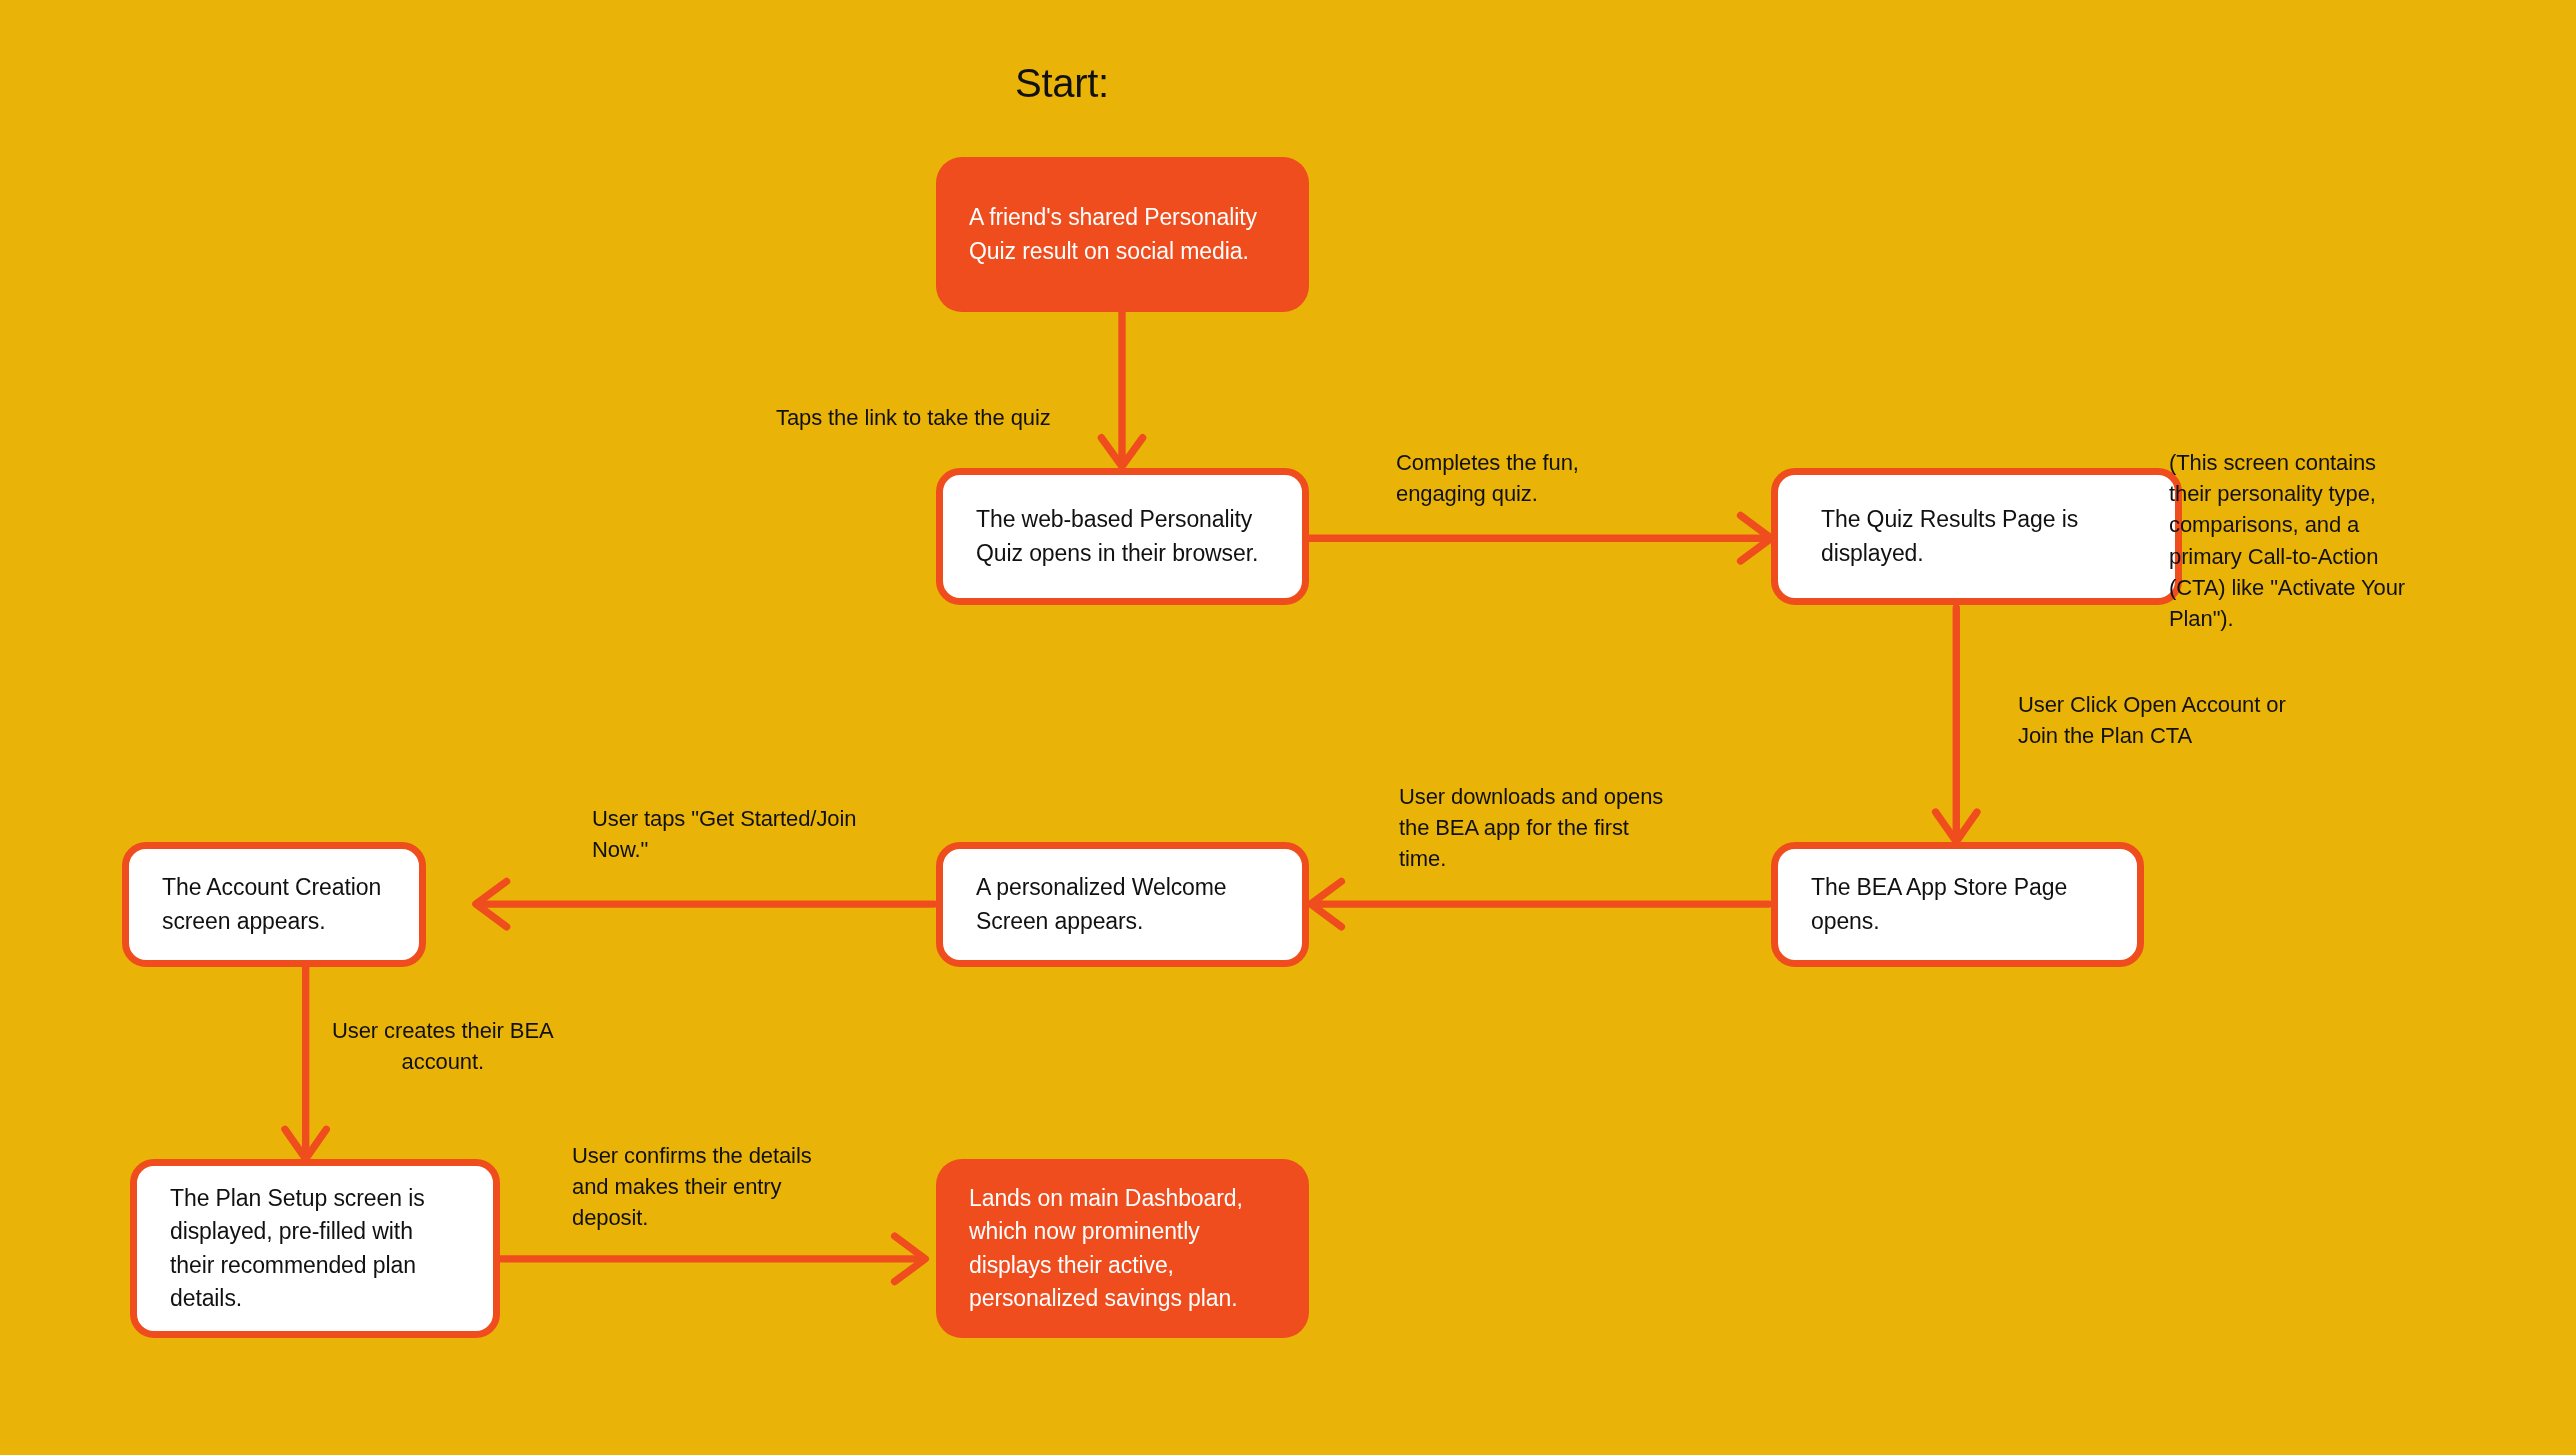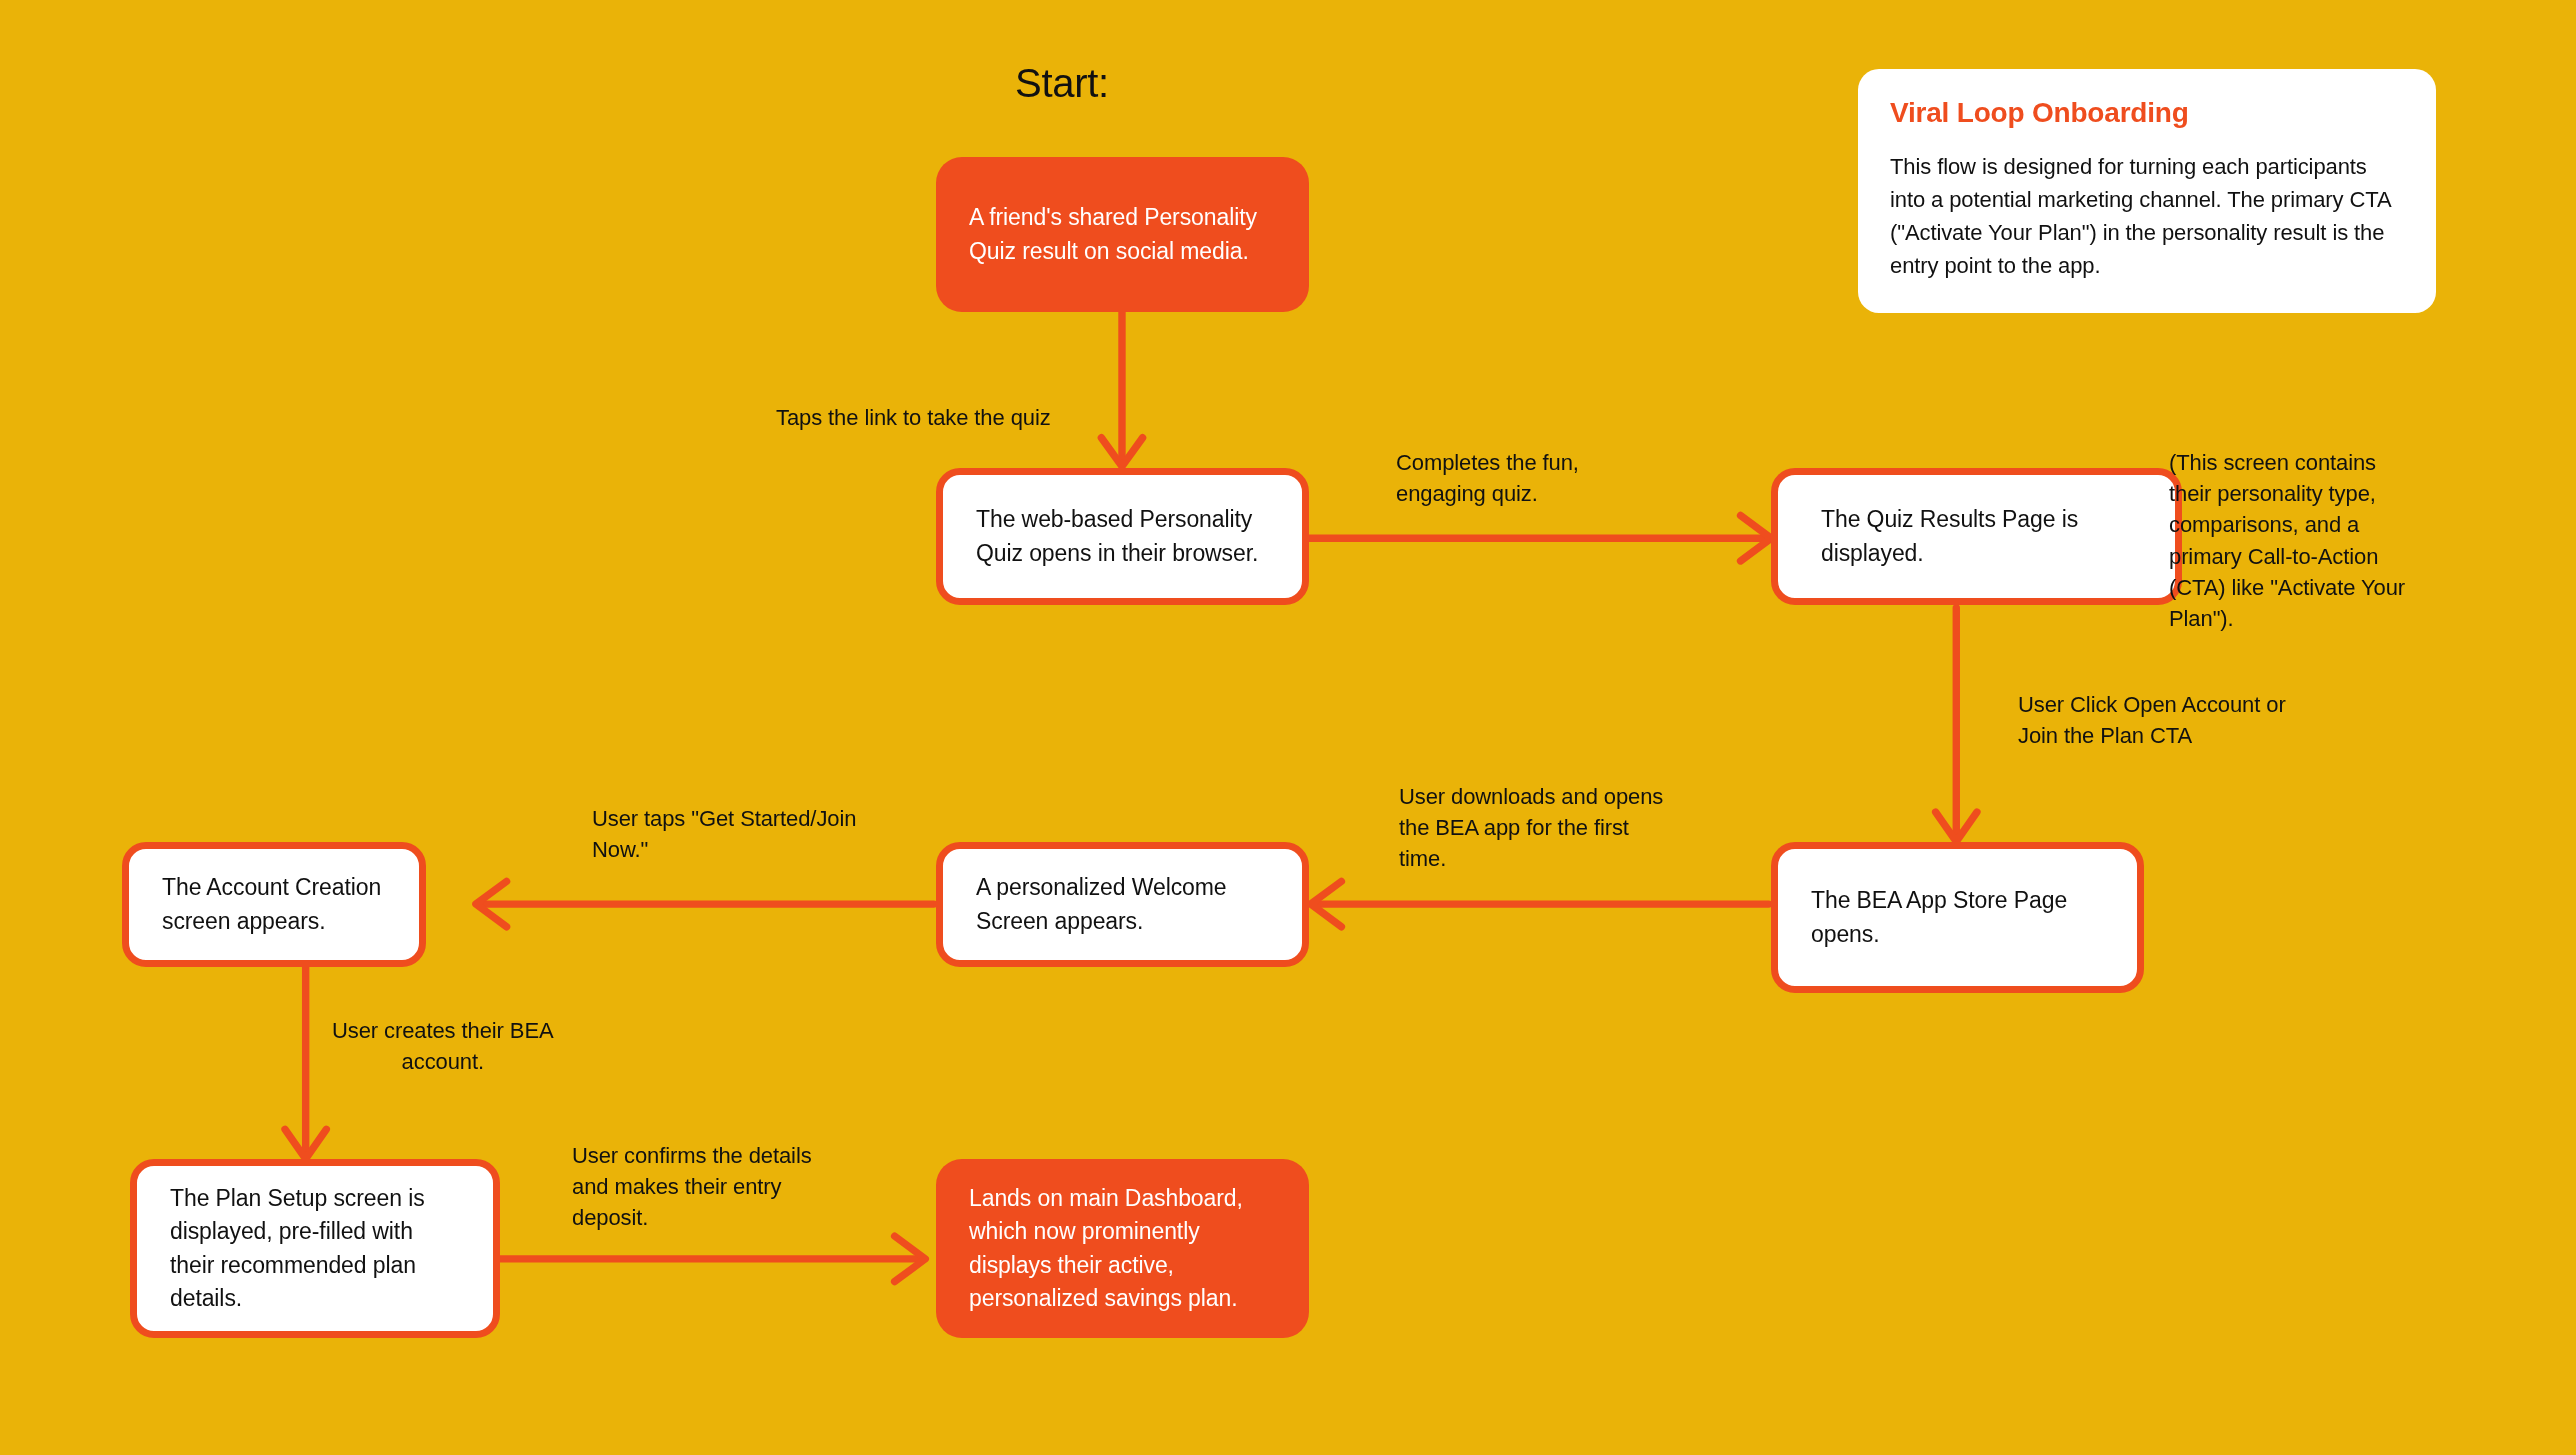--- a/index.html
+++ b/index.html
@@ -154,21 +154,21 @@
   </div>
 
   <div class="node outline" style="left:936px; top:468px; width:373px; height:137px;">
     <span class="node-text">The web-based Personality Quiz opens in their browser.</span>
   </div>
 
   <div class="node outline" style="left:1771px; top:468px; width:411px; height:137px;padding-left:43px;">
     <span class="node-text">The Quiz Results Page is displayed.</span>
   </div>
 
-  <div class="node outline" style="left:1771px; top:842px; width:373px; height:151px;">
+  <div class="node outline" style="left:1771px; top:842px; width:373px; height:125px;">
     <span class="node-text">The BEA App Store Page opens.</span>
   </div>
 
   <div class="node outline" style="left:936px; top:842px; width:373px; height:125px;">
     <span class="node-text">A personalized Welcome Screen appears.</span>
   </div>
 
   <div class="node outline" style="left:122px; top:842px; width:304px; height:125px;">
     <span class="node-text">The Account Creation screen appears.</span>
   </div>
@@ -203,19 +203,15 @@
 and makes their entry
 deposit.</div>
 
   <div class="annotation" style="left:2169px; top:447px; width:264px;">(This screen contains
 their personality type,
 comparisons, and a
 primary Call-to-Action
 (CTA) like "Activate Your
 Plan").</div>
 
-  <div id="info-card">
-    <div class="card-title">Viral Loop Onboarding</div>
-    <div class="card-body">This flow is designed for turning each participants into a potential marketing channel. The primary CTA ("Activate Your Plan") in the personality result is the entry point to the app.</div>
-  </div>
 
 </div>
 
 
 </body></html>

